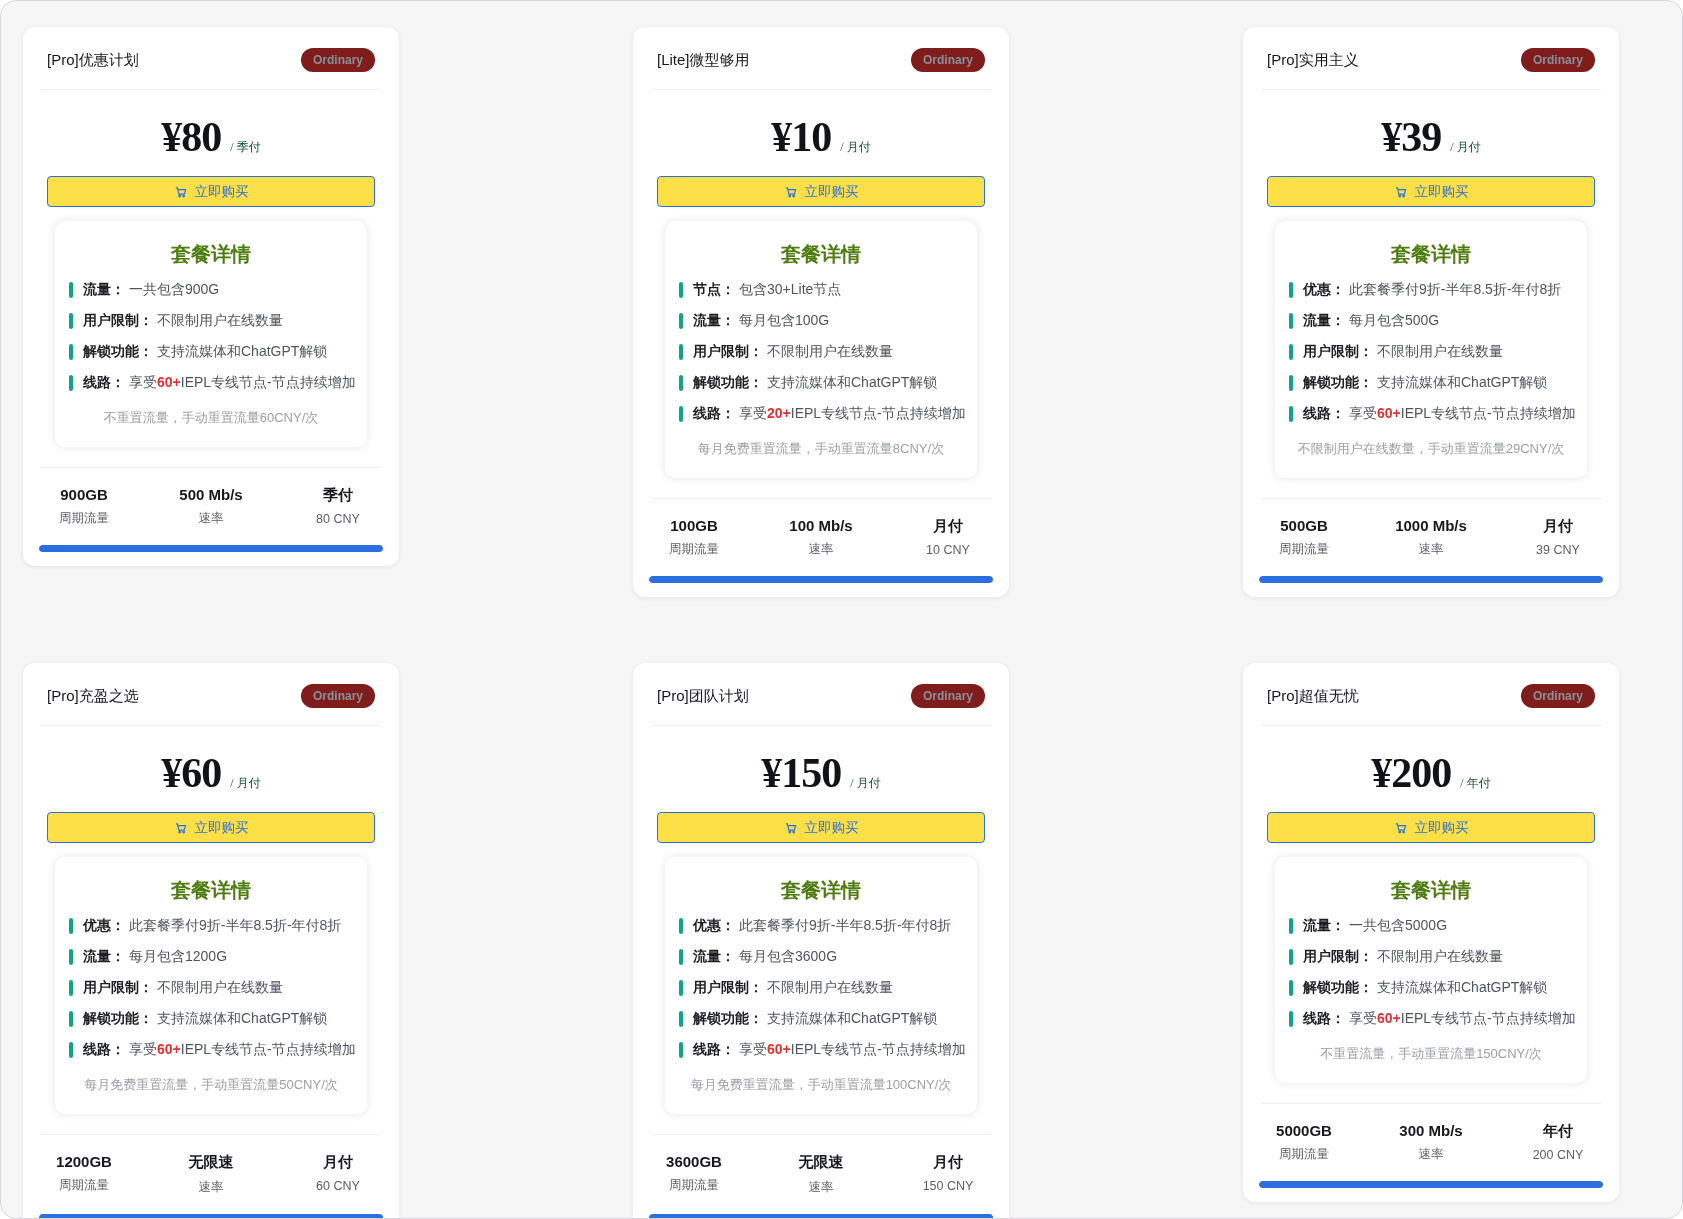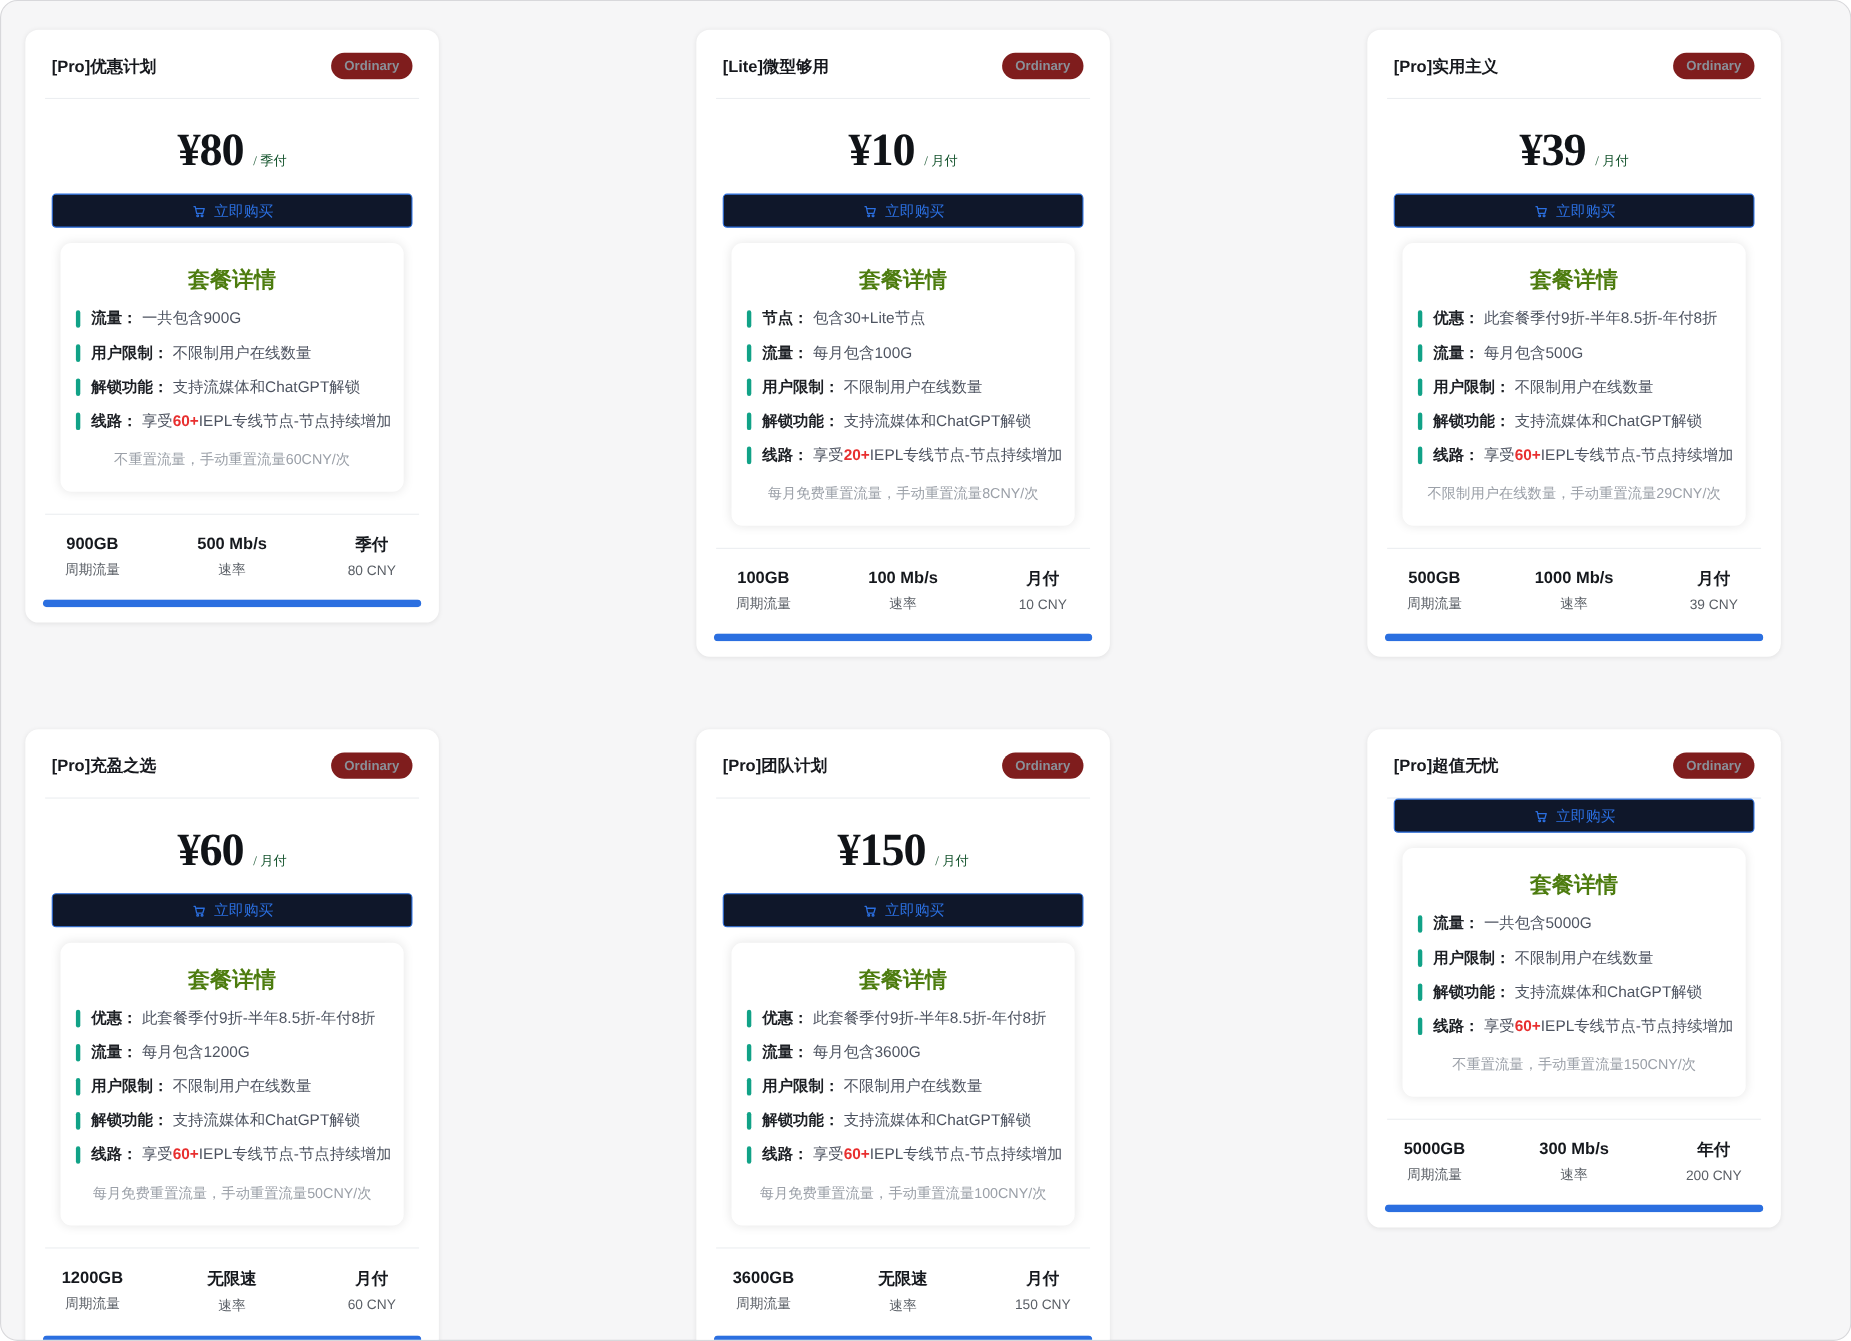--- a/index.html
+++ b/index.html
@@ -25,21 +25,21 @@
   .card {
     background: #ffffff;
     border-radius: 12px;
     box-shadow: 0 1px 5px rgba(0,0,0,.08);
     overflow: hidden;
   }
   .card-head {
     display: flex; align-items: center; justify-content: space-between;
     padding: 21px 24px 17px;
   }
-  .title { margin: 0; font-size: 15px; font-weight: 700; color: #16181d; }
+  .title { margin: 0; font-size: 15px; font-weight: 400; color: #16181d; }
   .badge {
     background: #7f1d1d; color: #8a9099;
     font-size: 12px; font-weight: 700;
     padding: 5px 12px; border-radius: 12px;
     white-space: nowrap;
   }
   .divider { border: none; border-top: 1px solid #eceef1; margin: 0 18px; }
   .divider-bottom { margin: 20px 18px 0; }
 
   .price-row {
@@ -47,21 +47,21 @@
     padding: 26px 0 18px;
     font-family: Liberation Serif, serif;
   }
   .amount { font-size: 42px; font-weight: 800; color: #101317; letter-spacing: -1px; line-height: 1; }
   .period { font-size: 12px; color: #14532d; }
 
   .buy-btn {
     display: flex; align-items: center; justify-content: center; gap: 7px;
     width: calc(100% - 48px); margin: 0 24px;
     height: 31px;
-    background: #0f172a;
+    background: #fde047;
     border: 1px solid #2b6fe0; border-radius: 4px;
     color: #2b6fe0; font-size: 13.5px;
     font-family: inherit;
     cursor: pointer;
   }
   .cart { display: inline-flex; }
   .cart svg { width: 14px; height: 14px; display: block; }
 
   .details {
     margin: 14px 32px 0;
@@ -439,20 +439,24 @@
       <div class="progress-fill"></div>
     </div>
   </section>
 
   <section class="card">
     <header class="card-head">
       <h2 class="title">[Pro]超值无忧</h2>
       <span class="badge">Ordinary</span>
     </header>
     <hr class="divider">
+    <div class="price-row">
+      <span class="amount">¥200</span>
+      <span class="period">/ 年付</span>
+    </div>
     <button class="buy-btn">
       <span class="cart">
         <svg viewBox="0 0 24 24" fill="none" stroke="currentColor" stroke-width="2" stroke-linecap="round" stroke-linejoin="round">
           <path d="M4 5h2l2.2 10.5h9.6L20 8H7.2"></path>
           <circle cx="9.8" cy="19" r="1.4"></circle>
           <circle cx="16.6" cy="19" r="1.4"></circle>
         </svg>
       </span>
       <span>立即购买</span>
     </button>

